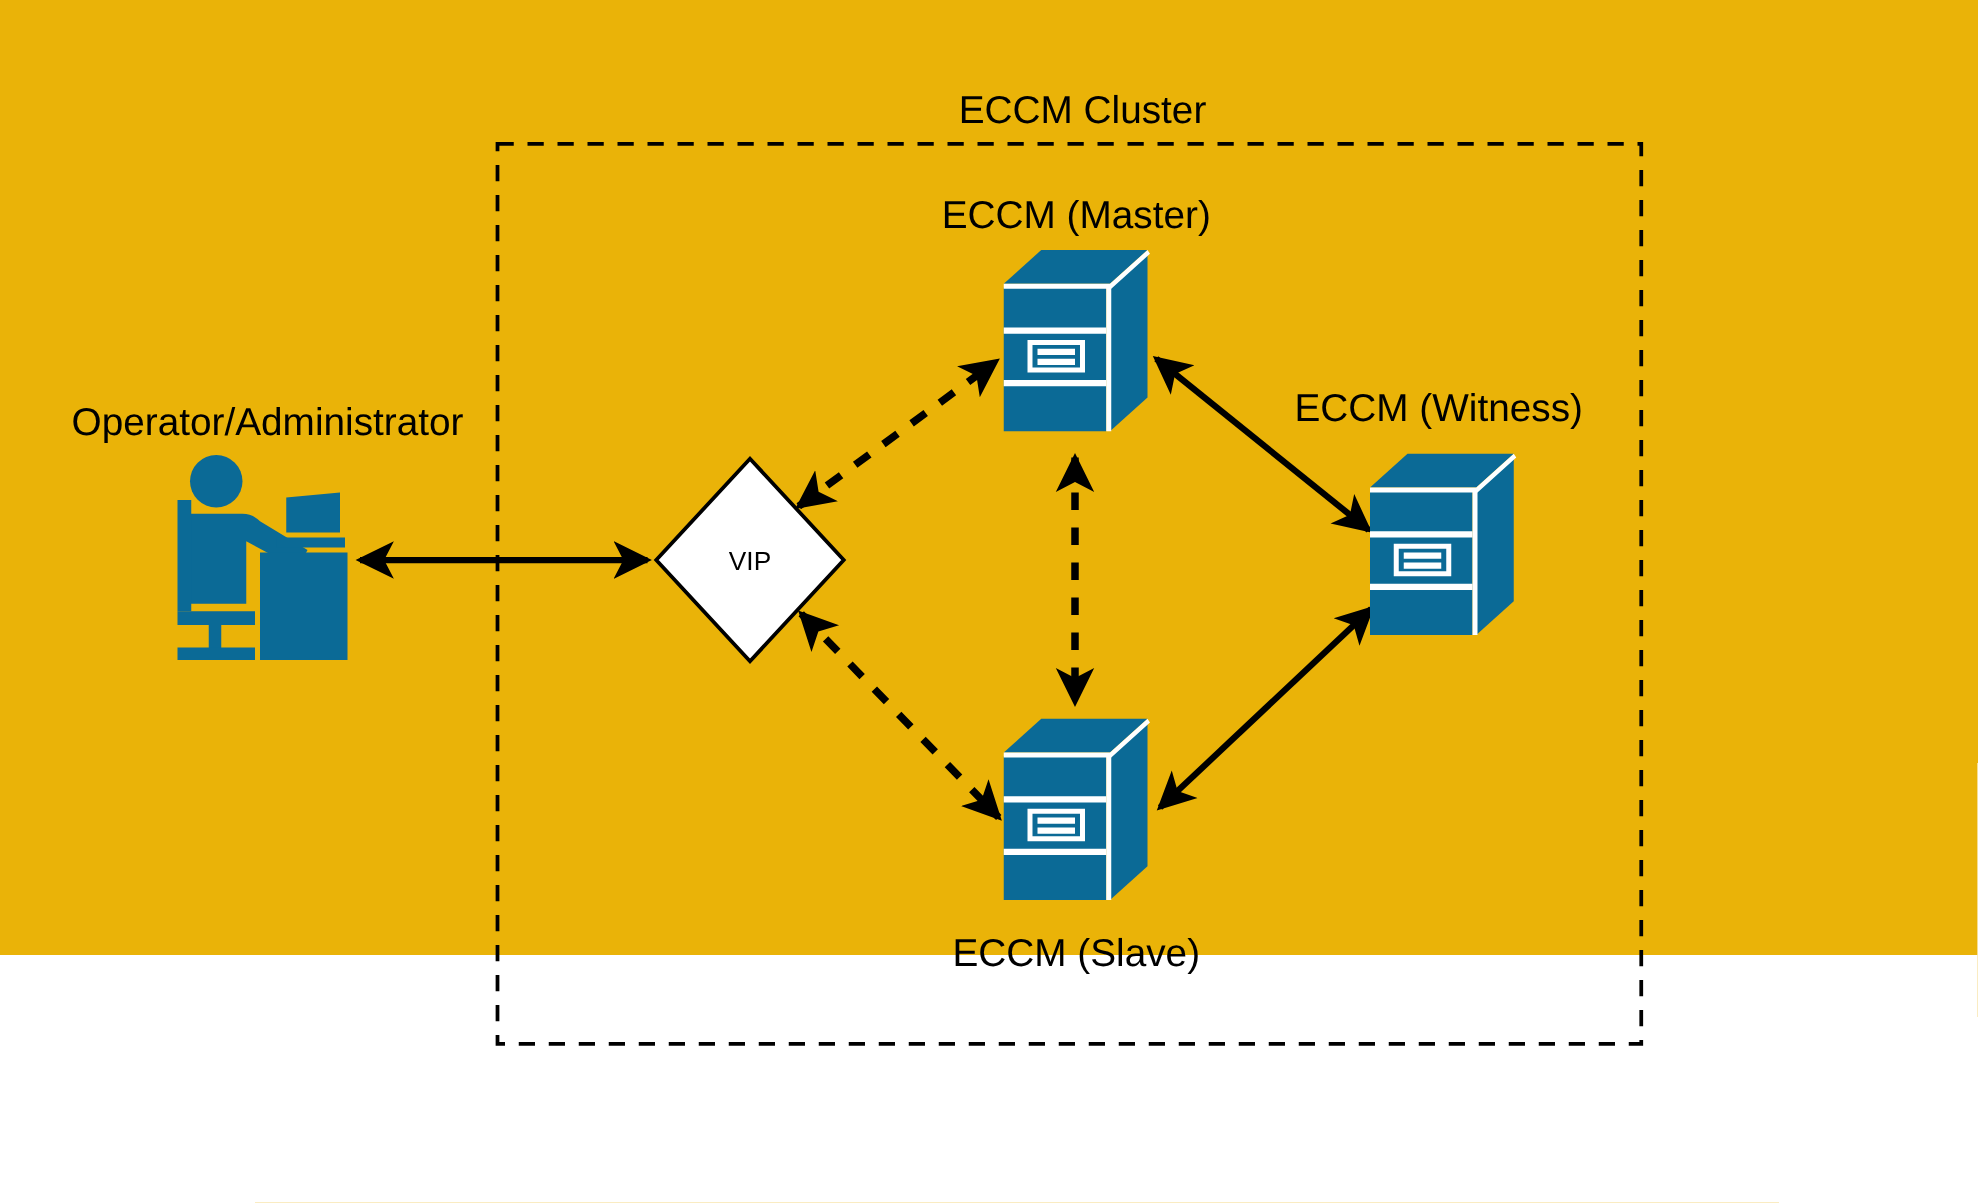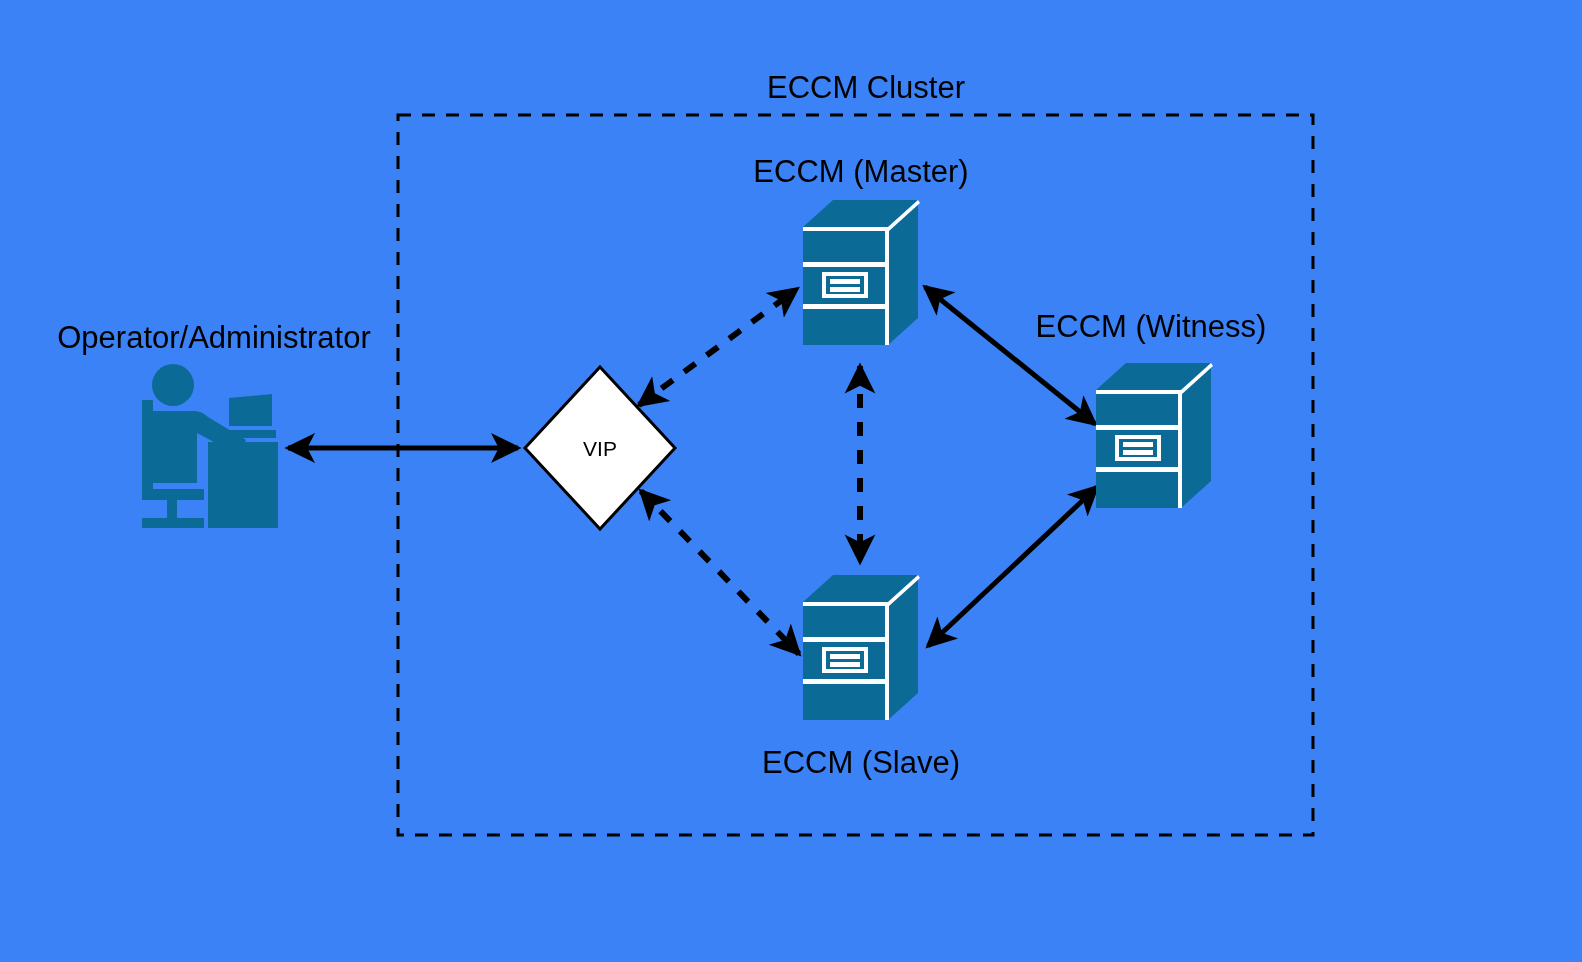--- a/index.html
+++ b/index.html
@@ -9,22 +9,22 @@
   }
   body {
     width: 1582px;
     height: 962px;
     font-family: "Liberation Sans", sans-serif;
     overflow: hidden;
   }
   #diagram-root {
     position: relative;
     width: 1582px;
-    height: 962px;
-    background: #3b82f6;
+    height: 764px;
+    background: #eab308;
   }
   svg.diagram-canvas {
     display: block;
     width: 1582px;
     height: 962px;
   }
   .node-label {
     font-family: "Liberation Sans", sans-serif;
     font-size: 31px;
     fill: #000000;

